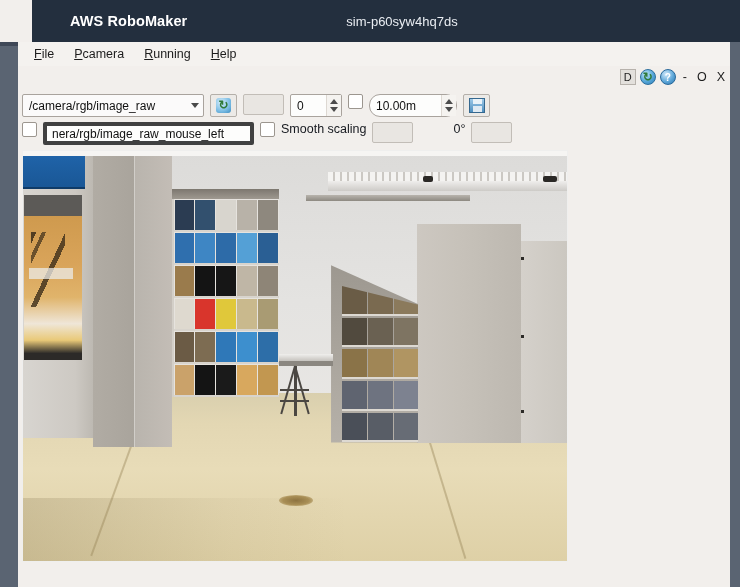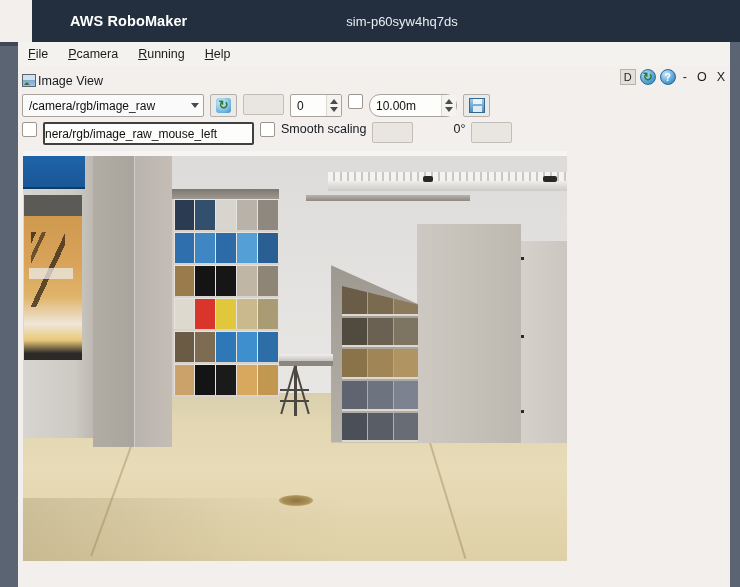--- a/index.html
+++ b/index.html
@@ -56,21 +56,21 @@
   }
   .border-top-l {
     position: absolute; left: 0; top: 0; width: 18px; height: 4px;
     background: #3f4857;
   }
 
   
   .menubar {
     position: absolute; left: 18px; top: 0; width: 712px; height: 24px;
     background: #f4f2ef;
-    display: flex; align-items: center; padding-left: 2px; gap: 4px;
+    display: flex; align-items: center; padding-left: 8px; gap: 4px;
   }
   .menu-item {
     font-size: 12.5px; color: #1c1c1c;
     padding: 3px 8px; cursor: pointer; white-space: nowrap;
   }
   .mn { text-decoration: underline; }
 
   
   .panel {
     position: absolute; left: 18px; top: 24px; width: 712px; height: 521px;
@@ -199,22 +199,22 @@
     width: 0; height: 0;
     border-left: 4px solid transparent; border-right: 4px solid transparent;
     border-top: 5px solid #4c4c4c;
   }
   .cbox {
     width: 15px; height: 15px; background: #ffffff;
     border: 1px solid #9c968f; border-radius: 2px; cursor: pointer; flex: none;
   }
   .lineedit {
     width: 211px; height: 23px; background: #fdfdfc;
-    border: 2px solid #404040; border-radius: 2px;
-    display: flex; align-items: center; 
+    border: 4px solid #404040; border-radius: 2px;
+    display: flex; align-items: center; padding-left: 5px;
     font-size: 12px; color: #101010; overflow: hidden; white-space: nowrap;
     cursor: text;
   }
   .tool-label { font-size: 12.5px; color: #16191f; white-space: nowrap; }
   .deg-label { font-size: 12.5px; color: #16191f; margin-left: 34px; }
 
   
   .image-area {
     position: absolute; left: 4px; top: 84px;
     width: 546px; height: 412px;
@@ -408,24 +408,20 @@
 
     <div class="menubar">
       <div class="menu-item"><span></span><span class="mn">F</span><span>ile</span></div>
       <div class="menu-item"><span></span><span class="mn">P</span><span>camera</span></div>
       <div class="menu-item"><span></span><span class="mn">R</span><span>unning</span></div>
       <div class="menu-item"><span></span><span class="mn">H</span><span>elp</span></div>
     </div>
 
     <div class="panel">
 
-      <div class="panel-header">
-        <div class="panel-icon"></div>
-        <div class="panel-title">Image View</div>
-      </div>
 
       <div class="panel-header-right">
         <div class="hdr-d">D</div>
         <div class="hdr-circ hdr-refresh"></div>
         <div class="hdr-circ hdr-help">?</div>
         <div class="hdr-btn">-</div>
         <div class="hdr-btn">O</div>
         <div class="hdr-btn">X</div>
       </div>
 

